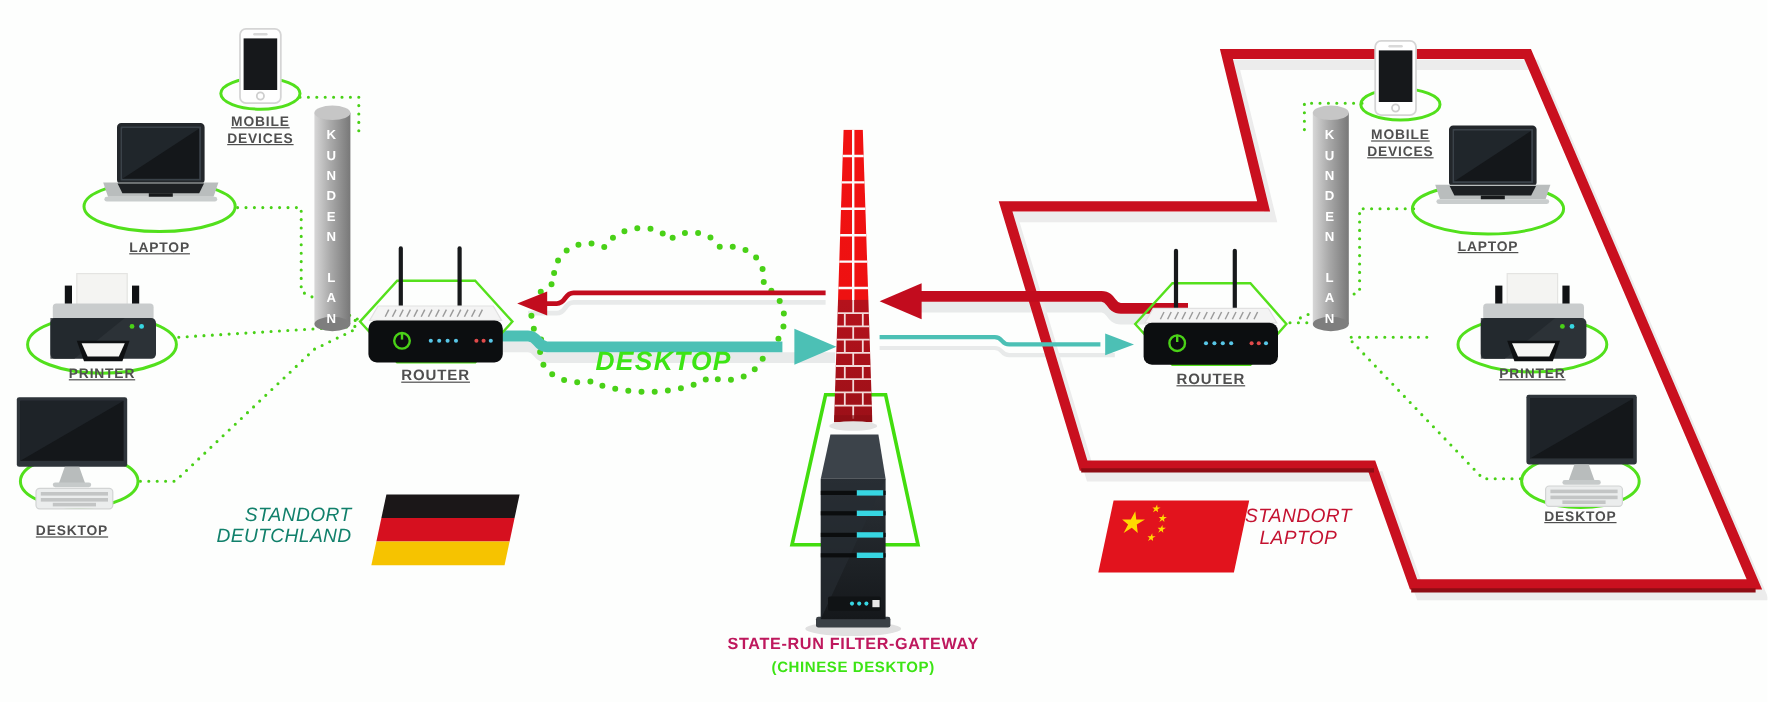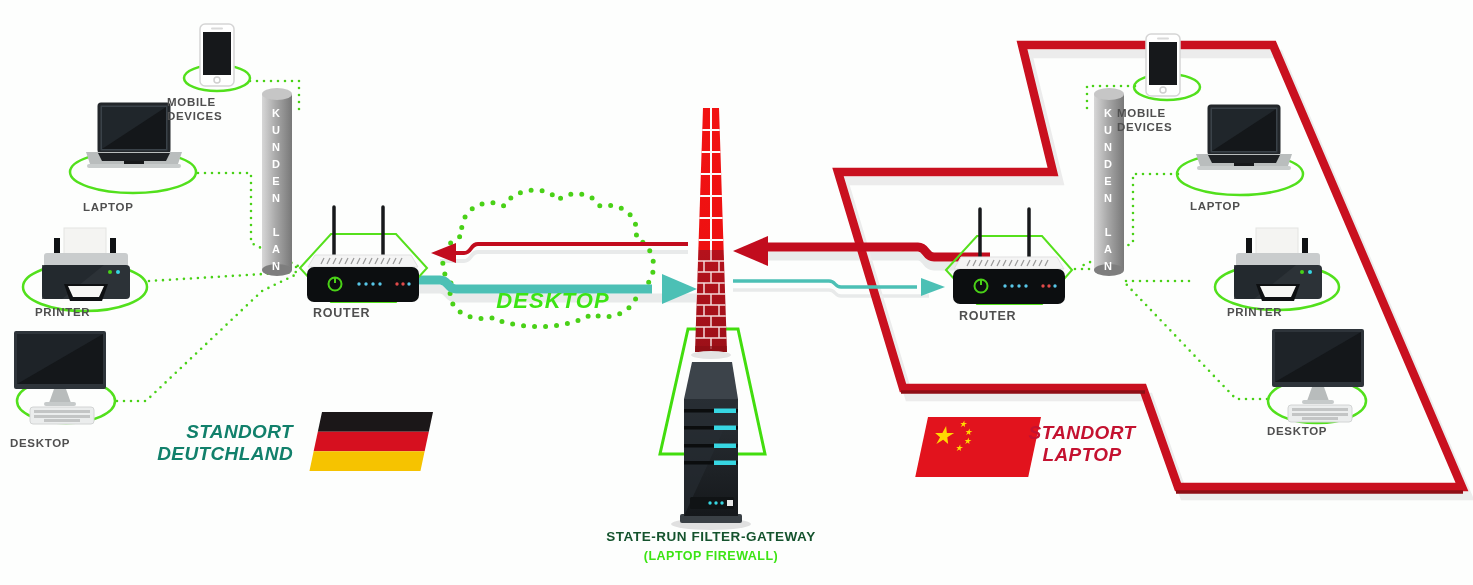--- a/index.html
+++ b/index.html
@@ -1,31 +1,31 @@
 <!DOCTYPE html>
 <html><head>
 <meta charset="utf-8">
 <style>
   html,body{margin:0;padding:0;background:#fff;}
   .stage{position:relative;width:1473px;height:585px;background:#fdfefd;overflow:hidden;
          font-family:"Liberation Sans",sans-serif;}
   .art{position:absolute;left:0;top:0;width:1473px;height:585px;}
   .lbl{position:absolute;font-weight:bold;font-size:11.5px;color:#4f4f4f;
-       letter-spacing:.06em;line-height:1.25;}
+       letter-spacing:.06em;text-align:center;line-height:1.25;text-decoration:underline;}
   .lbl-router{font-size:12.5px;}
-  .loc{position:absolute;font-weight:bold;font-style:italic;font-size:19px;line-height:1.15;
+  .loc{position:absolute;font-weight:normal;font-style:italic;font-size:16px;line-height:1.15;
        letter-spacing:.02em;}
   .loc .l1,.loc .l2{display:block;}
   .loc-de{color:#11806b;text-align:right;}
   .loc-cn{color:#c41230;text-align:center;}
   .vert{position:absolute;writing-mode:vertical-rl;text-orientation:upright;white-space:pre;
         font-weight:bold;font-size:11px;color:#fff;letter-spacing:5px;line-height:1;}
   .internet{position:absolute;font-weight:bold;font-style:italic;font-size:22px;color:#3ce414;
         letter-spacing:.05em;text-align:center;}
-  .gw1{position:absolute;font-weight:bold;font-size:13.5px;color:#14532d;letter-spacing:.04em;text-align:center;}
+  .gw1{position:absolute;font-weight:bold;font-size:13.5px;color:#be185d;letter-spacing:.04em;text-align:center;}
   .gw2{position:absolute;font-weight:bold;font-size:12.5px;color:#3ce414;letter-spacing:.04em;text-align:center;}
 </style>
 </head>
 <body>
 
 <div class="stage">
 
 <svg class="art" viewBox="0 0 1473 585">
   <defs>
     <linearGradient id="gPillar" x1="0" y1="0" x2="1" y2="0">
@@ -302,21 +302,21 @@
   <div class="lbl" style="left:1117px;top:106px;width:100px;">MOBILE DEVICES</div>
   <div class="lbl" style="left:1190px;top:199px;width:100px;">LAPTOP</div>
   <div class="lbl" style="left:1227px;top:305px;width:100px;">PRINTER</div>
   <div class="lbl" style="left:1267px;top:424px;width:100px;">DESKTOP</div>
   <div class="lbl lbl-router" style="left:959px;top:309px;width:100px;">ROUTER</div>
   <div class="vert" style="left:1102px;top:107px;">KUNDEN LAN</div>
 
   <div class="internet" style="left:453px;top:288px;width:200px;">DESKTOP</div>
 
   <div class="gw1" style="left:586px;top:529px;width:250px;">STATE-RUN FILTER-GATEWAY</div>
-  <div class="gw2" style="left:586px;top:549px;width:250px;">(LAPTOP FIREWALL)</div>
+  <div class="gw2" style="left:586px;top:549px;width:250px;">(CHINESE DESKTOP)</div>
 
   <div class="loc loc-de" style="left:140px;top:421px;width:153px;">
     <span class="l1">STANDORT</span>
     <span class="l2">DEUTCHLAND</span>
   </div>
   <div class="loc loc-cn" style="left:1024px;top:422px;width:116px;">
     <span class="l1">STANDORT</span>
     <span class="l2">LAPTOP</span>
   </div>
 

